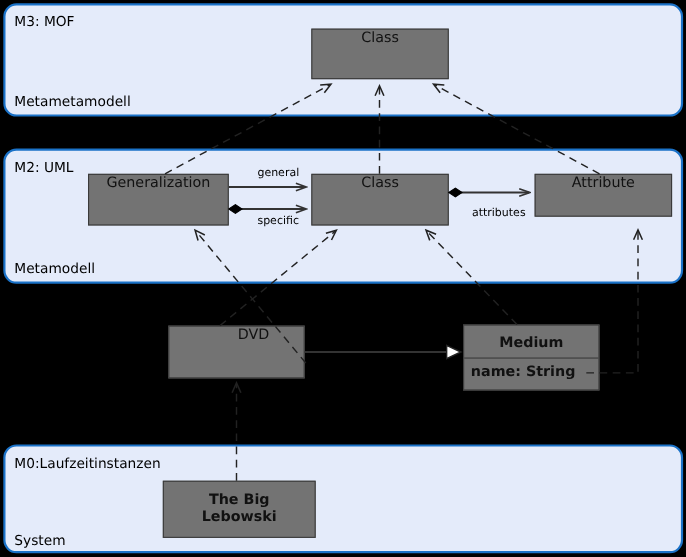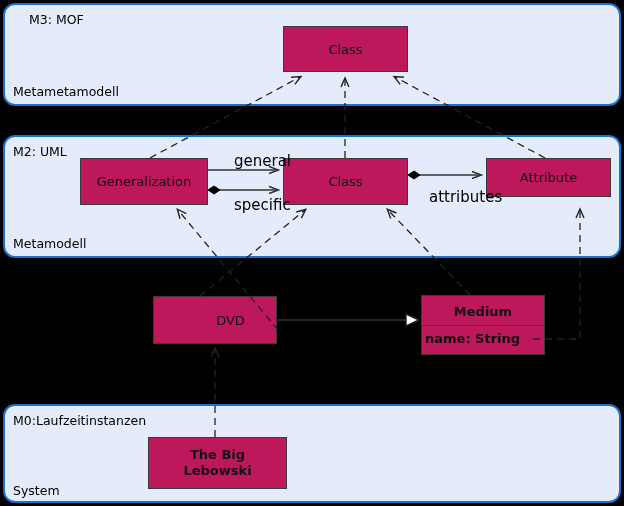--- a/index.html
+++ b/index.html
@@ -5,40 +5,40 @@
   html,body{margin:0;padding:0;background:#000;}
   body{width:624px;height:506px;overflow:hidden;
        font-family:"DejaVu Sans","Liberation Sans",sans-serif;}
   #stage{position:relative;width:624px;height:506px;background:#000;}
 
   .panel{position:absolute;background:#e4ebfa;border:2px solid #1a72c8;
          border-radius:12px;box-sizing:border-box;}
   .panel-title{position:absolute;font-size:12.5px;color:#000;white-space:nowrap;}
   .panel-sub{position:absolute;font-size:12.5px;color:#000;white-space:nowrap;}
 
-  .cbox{position:absolute;background:#be185d;border:1.6px solid #3a3a3a;
-        box-sizing:border-box;display:flex;align-items:center;
+  .cbox{position:absolute;background:#737373;border:1.6px solid #3a3a3a;
+        box-sizing:border-box;display:flex;align-items:flex-start;
         justify-content:center;font-size:13px;color:#111;}
   .cbox.two{flex-direction:column;justify-content:center;line-height:1.25;font-weight:bold;}
   .cbox .cname{width:100%;text-align:center;}
   .cbox .compart{width:100%;text-align:center;}
   .cbox .sep{width:100%;height:0;border-top:1.6px solid #3a3a3a;}
 
-  .lbl{position:absolute;font-size:15px;color:#000;white-space:nowrap;}
+  .lbl{position:absolute;font-size:10px;color:#000;white-space:nowrap;}
 
   svg.overlay{position:absolute;left:0;top:0;width:624px;height:506px;
               pointer-events:none;}
 </style>
 </head>
 <body>
 
 <div id="stage">
 
   <div class="panel" style="left:3px;top:3px;width:618px;height:103px;">
-    <div class="panel-title" style="left:24px;top:7px;">M3: MOF</div>
+    <div class="panel-title" style="left:8px;top:7px;">M3: MOF</div>
     <div class="panel-sub" style="left:8px;top:79px;">Metametamodell</div>
   </div>
   <div class="cbox" style="left:283px;top:26px;width:125px;height:46px;">
     <span class="cname">Class</span>
   </div>
 
   <div class="panel" style="left:3px;top:135px;width:618px;height:123px;">
     <div class="panel-title" style="left:8px;top:7px;">M2: UML</div>
     <div class="panel-sub" style="left:8px;top:99px;">Metamodell</div>
   </div>

